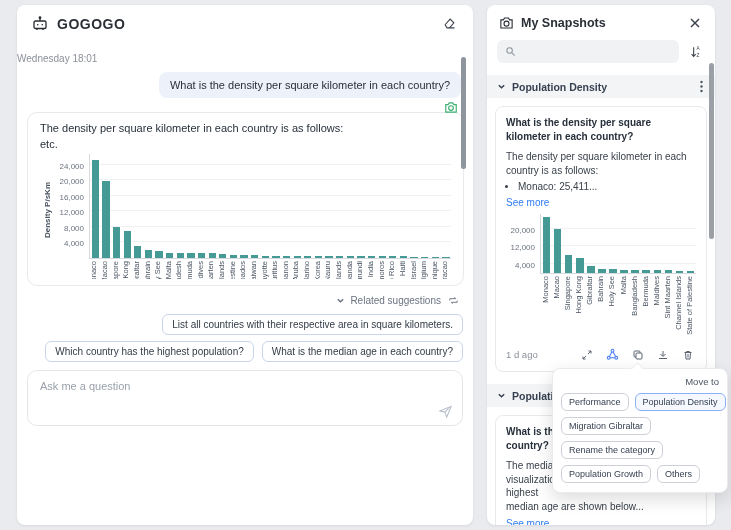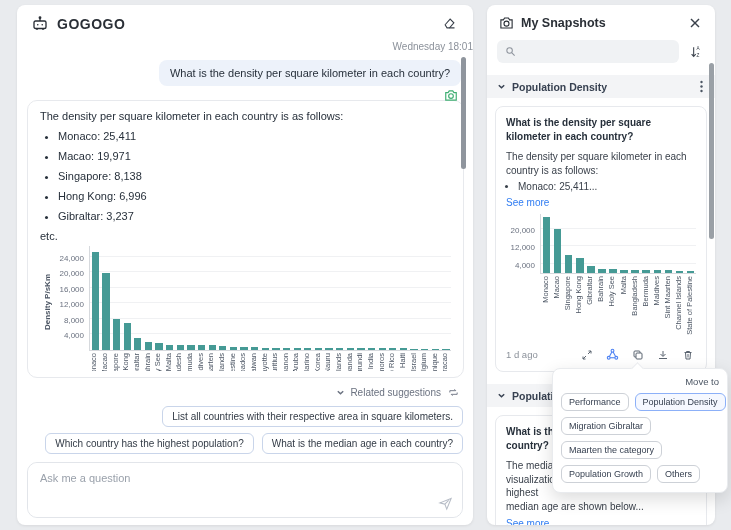--- a/index.html
+++ b/index.html
@@ -14,21 +14,21 @@
   .panel { background:#fff; border-radius:8px; box-shadow:0 1px 3px rgba(0,0,0,.08); position:absolute; overflow:hidden; }
   .chat-panel { left:17px; top:5px; width:456px; height:520px; }
   .sidebar-panel { left:487px; top:5px; width:228px; height:520px; }
 
   
   .chat-header { display:flex; align-items:center; gap:8px; padding:9px 14px 4px 14px; }
   .app-title { font-size:14px; font-weight:bold; letter-spacing:.5px; color:#2a2f36; }
   .chat-header .spacer { flex:1; }
   .icon-btn { background:none; border:none; cursor:pointer; padding:2px; display:flex; align-items:center; }
 
-  .chat-time { text-align:right; font-size:10px; color:#8b919a; margin-top:4px; }
+  .chat-time { text-align:left; font-size:10px; color:#8b919a; margin-top:16px; }
 
   .user-row { display:flex; justify-content:flex-end; margin:8px 12px 0 12px; }
   .user-bubble { background:#edf2fa; border-radius:8px; padding:7px 11px; font-size:11px; color:#27303b; max-width:380px; }
 
   .answer-wrap { position:relative; margin:14px 9px 0 10px; }
   .camera-badge { position:absolute; top:-11px; right:6px; }
   .answer-card { background:#fff; border:1px solid #e7e9ed; border-radius:10px; padding:9px 12px 6px 12px; }
   .answer-intro { font-size:11px; color:#27303b; }
   .answer-card ul { list-style:disc; margin:4px 0 0 18px; }
   .answer-card li { font-size:11px; color:#27303b; margin:8px 0; }
@@ -127,27 +127,20 @@
 
   <div class="answer-wrap">
     <span class="camera-badge">
       <svg width="14" height="13" viewBox="0 0 24 22" fill="none" stroke="#3fae72" stroke-width="2">
         <path d="M3 6 h4 l2-3 h6 l2 3 h4 v13 H3 Z"></path>
           <circle cx="12" cy="12" r="4"></circle>
       </svg>
     </span>
     <div class="answer-card">
       <div class="answer-intro">The density per square kilometer in each country is as follows:</div>
-      <ul id="answer-bullets">
-          <li>Monaco: 25,411</li>
-          <li>Macao: 19,971</li>
-          <li>Singapore: 8,138</li>
-          <li>Hong Kong: 6,996</li>
-          <li>Gibraltar: 3,237</li>
-        </ul>
       <div class="etc-text">etc.</div>
       <div id="main-chart">
           <div class="chart-row">
             <div class="ylabel-col">
               <span>Density P/sKm</span>
             </div>
             <div class="ticks-col" style="width: 36px; height: 105px;">
               <span class="tick" style="top: 85.4444px;">4,000</span>
               <span class="tick" style="top: 69.8889px;">8,000</span>
               <span class="tick" style="top: 54.3333px;">12,000</span>
@@ -678,20 +671,20 @@
   <div class="popup-title">Move to</div>
   <div id="popup-rows">
       <div class="popup-row">
         <button class="popup-chip">Performance</button>
         <button class="popup-chip selected">Population Density</button>
       </div>
       <div class="popup-row">
         <button class="popup-chip">Migration Gibraltar</button>
       </div>
       <div class="popup-row">
-        <button class="popup-chip">Maarten the category</button>
+        <button class="popup-chip">Rename the category</button>
       </div>
       <div class="popup-row">
         <button class="popup-chip">Population Growth</button>
         <button class="popup-chip">Others</button>
       </div>
     </div>
 </div>
 
 </body></html>

